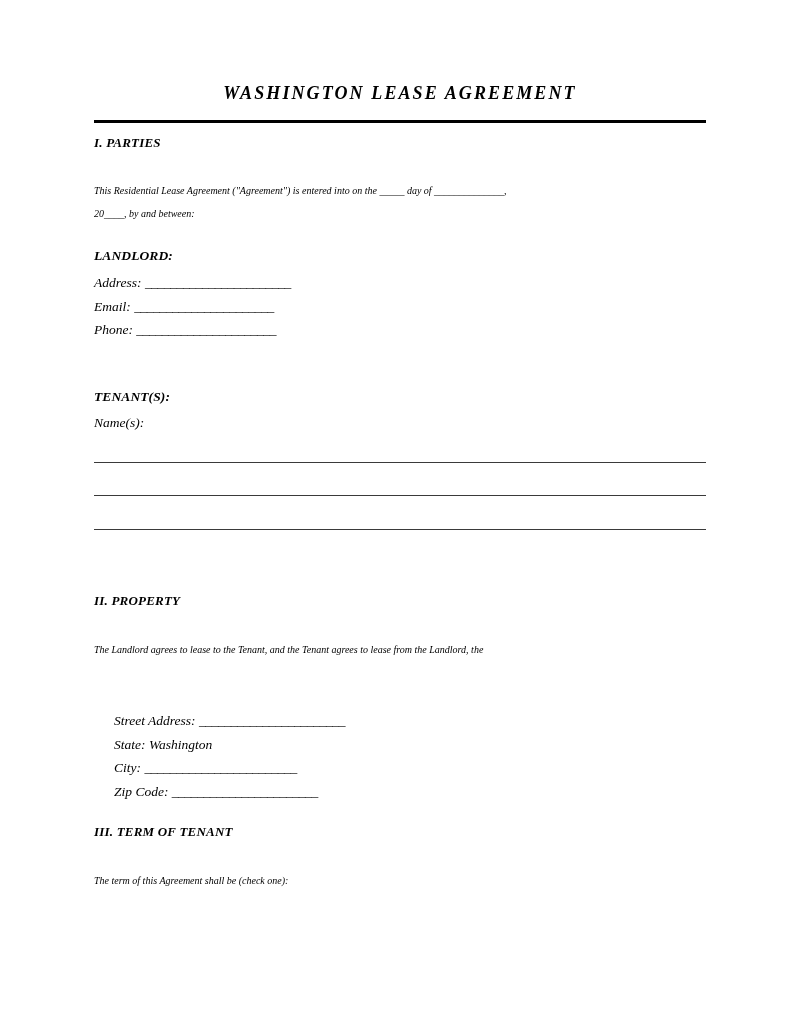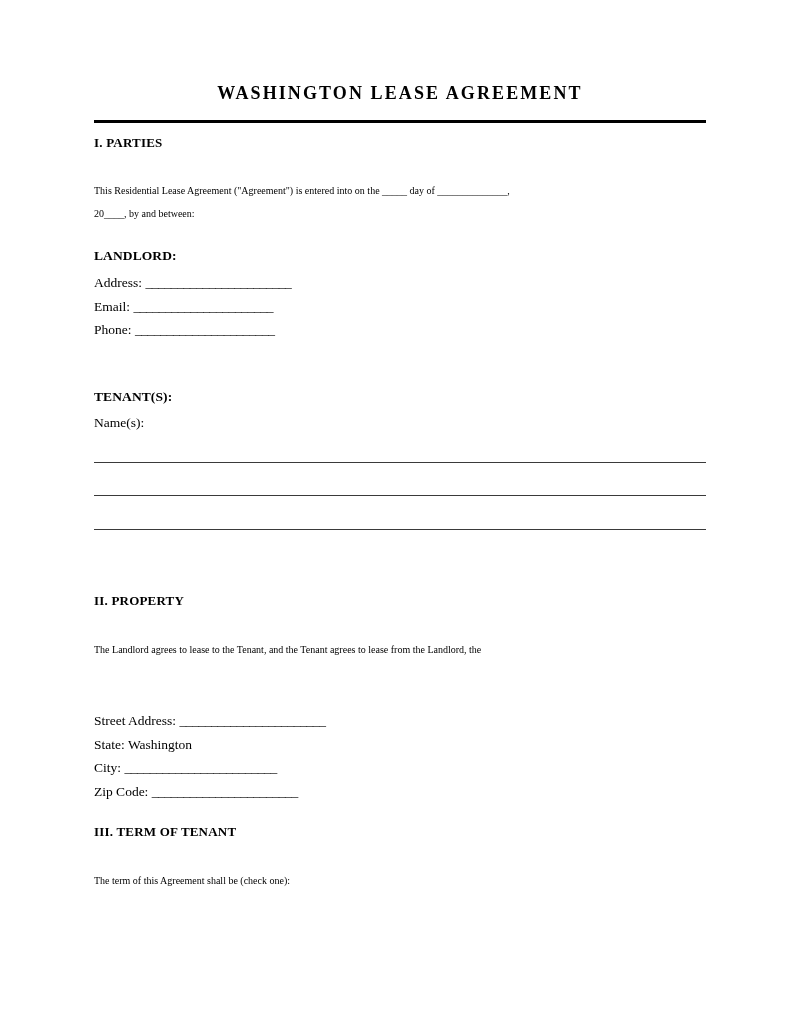--- a/index.html
+++ b/index.html
@@ -14,20 +14,21 @@
     font-family: "Liberation Serif", "DejaVu Serif", serif;
     color: #000000;
     -webkit-font-smoothing: antialiased;
   }
   .page {
     position: relative;
     width: 800px;
     height: 755px;
     background: #ffffff;
     box-sizing: border-box;
+    font-style: italic;
   }
   .content {
     position: absolute;
     left: 94px;
     top: 0;
     width: 612px;
   }
 
   
   .doc-title {
@@ -153,21 +154,21 @@
     <hr class="fill-rule blk" style="top:529px;">
 
     <div class="blk" style="top:593px;">
       <div class="section-heading">II. PROPERTY</div>
     </div>
 
     <div class="blk" style="top:638px;">
       <div class="para">The Landlord agrees to lease to the Tenant, and the Tenant agrees to lease from the Landlord, the</div>
     </div>
 
-    <div class="blk" style="top:709px;">
+    <div class="blk" style="top:709px;margin-left:20px;">
       <div class="field-line">
         <span>Street Address:</span>
         <span class="blank">_______________________</span>
       </div>
       <div class="field-line">
         <span>State:</span>
         <span>Washington</span>
       </div>
       <div class="field-line">
         <span>City:</span>

